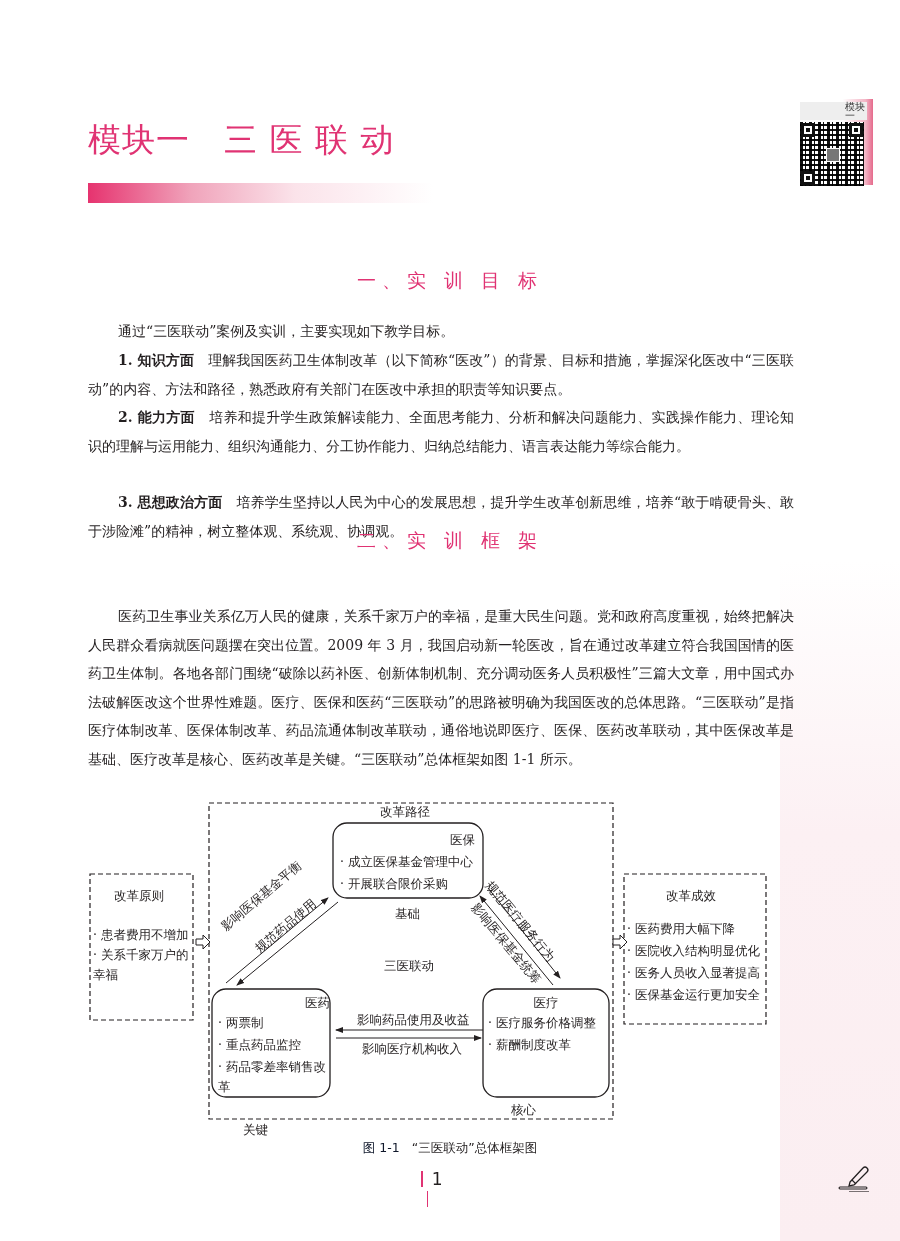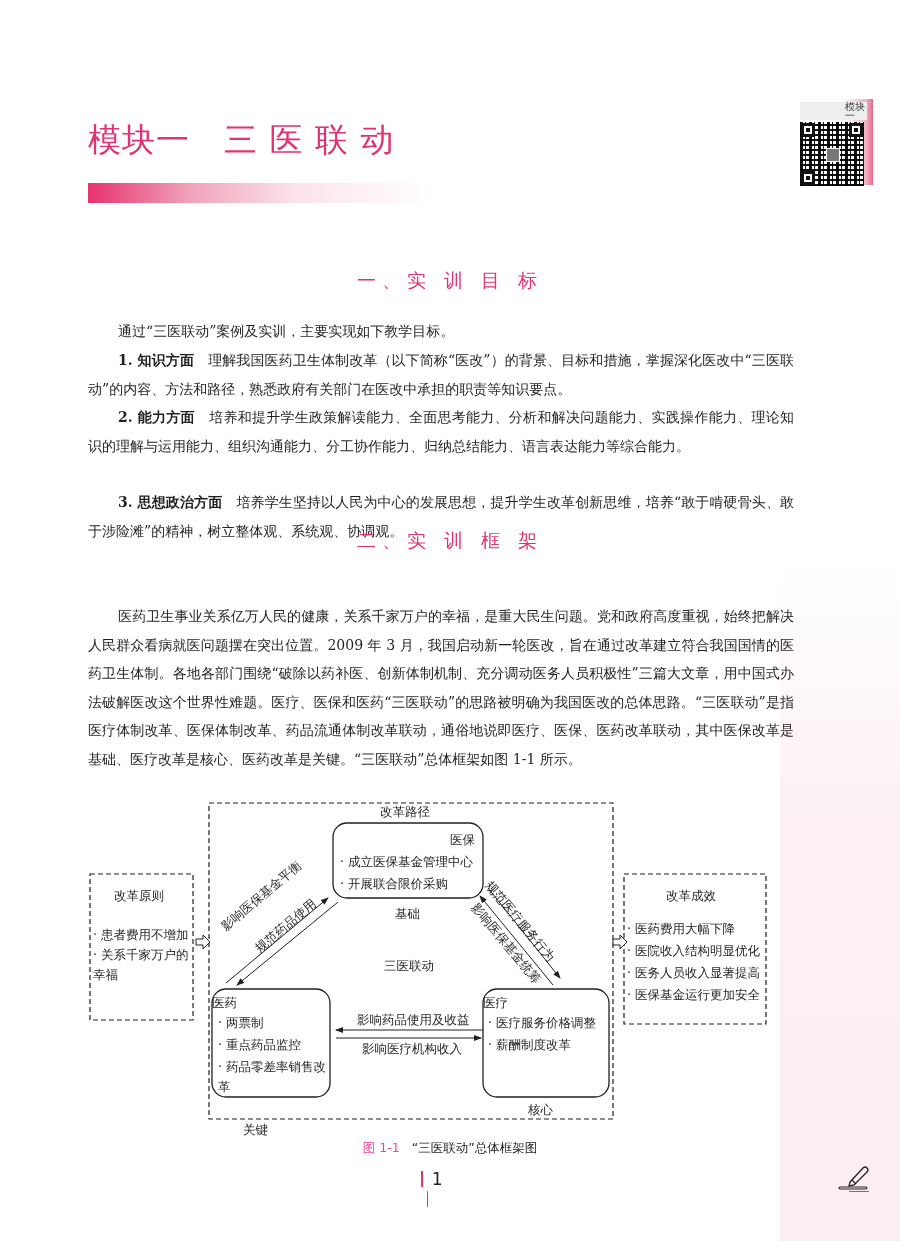--- a/index.html
+++ b/index.html
@@ -51,21 +51,21 @@
   .para .indent { display:inline-block; width:30px; }
   .para b { font-weight:bold;margin-top:23px; }
   .diagram { position:absolute; left:0; top:0; width:900px; height:1241px; pointer-events:none; }
   .diagram * { pointer-events:auto; }
   .dlabel { position:absolute; font-size:12.5px; white-space:nowrap; color:#231f20; }
   .box-text { position:absolute; font-size:12.5px; line-height:20px; color:#231f20; }
   .caption {
     position:absolute; left:0; width:900px; top:1140px; text-align:center;
     font-family:"DejaVu Sans","Liberation Sans",sans-serif; font-size:12.5px; color:#231f20;
   }
-  .caption .fig-no { color:#ec4899; margin-right:12px; }
+  .caption .fig-no { color:#0f172a; margin-right:12px; }
   .page-num {
     position:absolute; left:405px; top:1169px; width:45px; text-align:center;
     font-family:"DejaVu Sans","Liberation Sans",sans-serif; font-size:17px; color:#231f20;
   }
   .page-num .bar { display:inline-block; width:1.5px; height:16px; background:#e03373; vertical-align:-2px; margin:0 9px; }
   .pen { position:absolute; left:838px; top:1162px; width:36px; height:30px; }
 </style>
 </head>
 <body>
 
@@ -143,30 +143,30 @@
   <div class="dlabel" style="left:114px;top:888px">改革原则</div>
   <div class="box-text" style="left:93px;top:925px;width:98px">· <span>患者费用不增加</span></div>
   <div class="box-text" style="left:93px;top:945px;width:98px">· <span>关系千家万户的幸福</span></div>
 
   <div class="dlabel" style="left:666px;top:888px">改革成效</div>
   <div class="box-text" style="left:627px;top:919px">· <span>医药费用大幅下降</span></div>
   <div class="box-text" style="left:627px;top:941px">· <span>医院收入结构明显优化</span></div>
   <div class="box-text" style="left:627px;top:963px">· <span>医务人员收入显著提高</span></div>
   <div class="box-text" style="left:627px;top:985px">· <span>医保基金运行更加安全</span></div>
 
-  <div class="box-text" style="left:212px;top:993px;width:118px;text-align:left">医药</div>
+  <div class="box-text" style="left:212px;top:993px;width:118px;text-align:right">医药</div>
   <div class="box-text" style="left:218px;top:1013px">· <span>两票制</span></div>
   <div class="box-text" style="left:218px;top:1035px">· <span>重点药品监控</span></div>
   <div class="box-text" style="left:218px;top:1057px;width:108px">· <span>药品零差率销售改革</span></div>
   <div class="dlabel" style="left:243px;top:1122px">关键</div>
 
-  <div class="box-text" style="left:483px;top:993px;width:126px;text-align:left">医疗</div>
+  <div class="box-text" style="left:483px;top:993px;width:126px;text-align:center">医疗</div>
   <div class="box-text" style="left:488px;top:1013px">· <span>医疗服务价格调整</span></div>
   <div class="box-text" style="left:488px;top:1035px">· <span>薪酬制度改革</span></div>
-  <div class="dlabel" style="left:528px;top:1102px">核心</div>
+  <div class="dlabel" style="left:511px;top:1102px">核心</div>
 
   <div class="dlabel" style="left:218px;top:922px;transform:rotate(-40deg);transform-origin:left top">影响医保基金平衡</div>
   <div class="dlabel" style="left:252px;top:944px;transform:rotate(-40deg);transform-origin:left top">规范药品使用</div>
   <div class="dlabel" style="left:494px;top:878px;transform:rotate(50deg);transform-origin:left top">规范医疗服务行为</div>
   <div class="dlabel" style="left:480px;top:900px;transform:rotate(50deg);transform-origin:left top">影响医保基金统筹</div>
   <div class="dlabel" style="left:357px;top:1012px">影响药品使用及收益</div>
   <div class="dlabel" style="left:362px;top:1041px">影响医疗机构收入</div>
 </div>
 
 <div class="caption">

